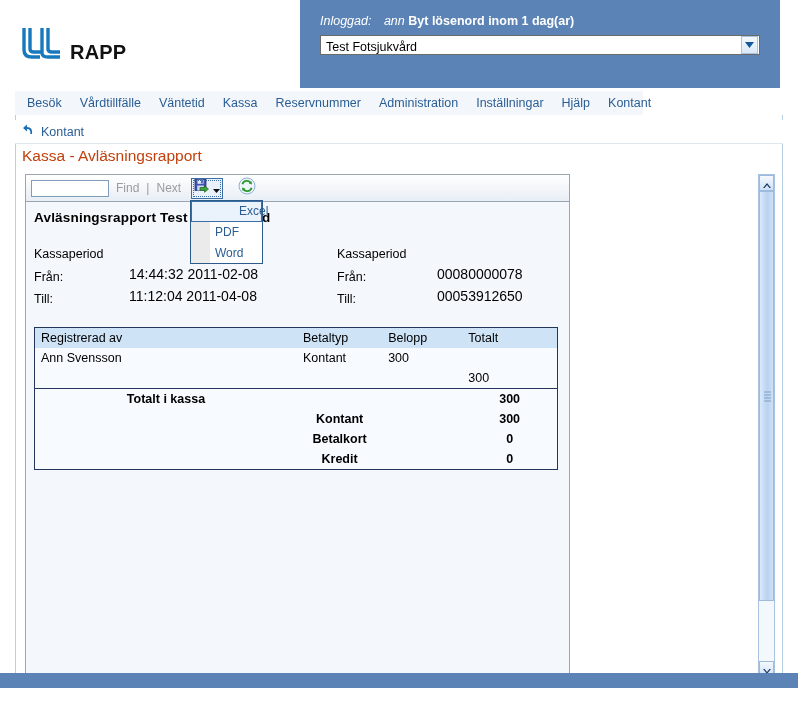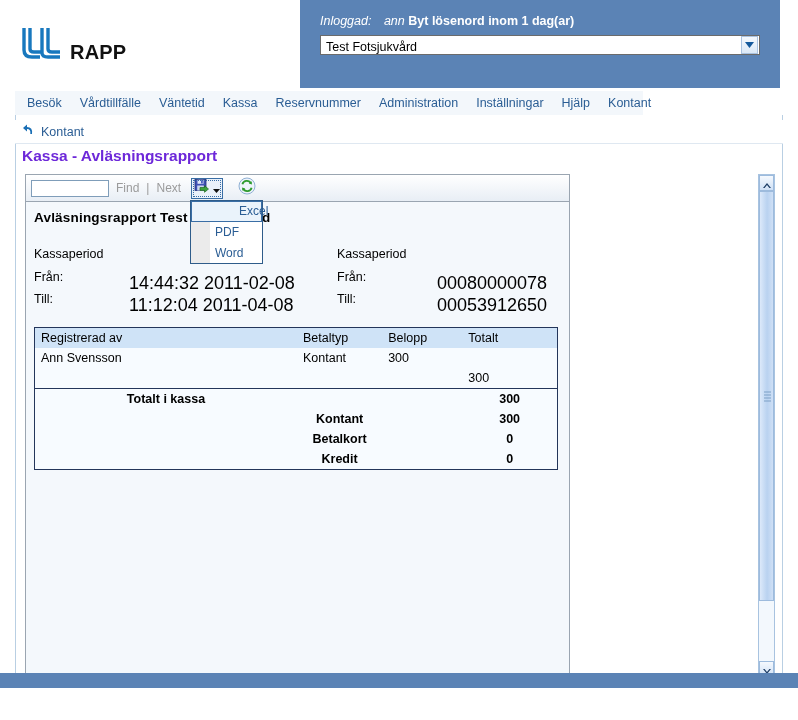--- a/index.html
+++ b/index.html
@@ -43,21 +43,21 @@
 
   
   .page-frame { position:absolute; left:15px; top:115px; width:768px; height:558px; background:#ffffff;
                 border-left:1px solid #b9cfe3; border-right:1px solid #b9cfe3; }
 
   .toolbar-row { position:absolute; left:15px; top:120px; width:768px; height:24px; background:#ffffff; display:flex; align-items:center; border-bottom:1px solid #dfe8f1; }
   .avbryt { display:flex; align-items:center; gap:6px; padding-left:6px; }
   .avbryt .lbl { font-size:12.5px; color:#2a5d94; }
 
   .page-title { position:absolute; left:16px; top:147px; width:766px; height:24px;
-                font-size:15.5px; color:#6d28d9; font-weight:bold; padding-left:6px; }
+                font-size:15.5px; color:#c2410c; font-weight:normal; padding-left:6px; }
 
   
   .report-outer { position:absolute; left:25px; top:174px; width:757px; height:504px; }
 
   .rv-toolbar { position:absolute; left:0; top:0; width:545px; height:27px;
                 background:linear-gradient(#ffffff,#e8eef5); border:1px solid #9aa5b1; border-bottom:none; display:flex; align-items:center; }
   .find-input { width:78px; height:17px; margin-left:5px; border:1px solid #7f9db9; background:#fff; }
   .find-txt { font-size:12px; color:#9b9b9b; margin-left:7px; white-space:nowrap; }
 
   .export-btn { position:relative; margin-left:10px; width:32px; height:21px; display:flex; align-items:center; justify-content:center;
@@ -79,21 +79,21 @@
   .rpt { position:relative; padding:8px 0 0 8px; font-size:12.5px; color:#000; }
   .rpt-title { font-size:13.5px; font-weight:bold; color:#000; letter-spacing:.2px; margin:0 0 22px 0; white-space:nowrap; }
 
   .meta { position:relative; height:62px; }
   .meta-col { position:absolute; top:0; }
   .meta-col.left { left:0; width:300px; }
   .meta-col.right { left:303px; width:230px; }
   .meta-head { font-size:12.5px; margin-bottom:9px; }
   .meta-row { position:relative; height:22px; }
   .meta-row .k { position:absolute; left:0; top:0; font-size:12.5px; }
-  .meta-row .v { position:absolute; top:-4px; font-size:18px; white-space:nowrap;margin-top:7px; }
+  .meta-row .v { position:absolute; top:-4px; font-size:14px; white-space:nowrap; }
   .meta-col.left .meta-row .v { left:95px; }
   .meta-col.right .meta-row .v { left:100px; }
 
   table.data { border-collapse:collapse; width:524px; margin-top:18px; border:1px solid #23355a; background:#f7fbff; }
   table.data th { background:#cfe3f7; font-weight:normal; text-align:left; font-size:12.5px; color:#000;
                   padding:3px 6px; border:none;margin-left:20px; }
   table.data td { font-size:12.5px; color:#000; padding:3px 6px; border:none; background:transparent; }
   table.data tr.sep td { border-top:1px solid #23355a; }
   table.data td.b, table.data th.b { font-weight:bold;text-align:center; }
   table.data .c-name { width:262px; }

